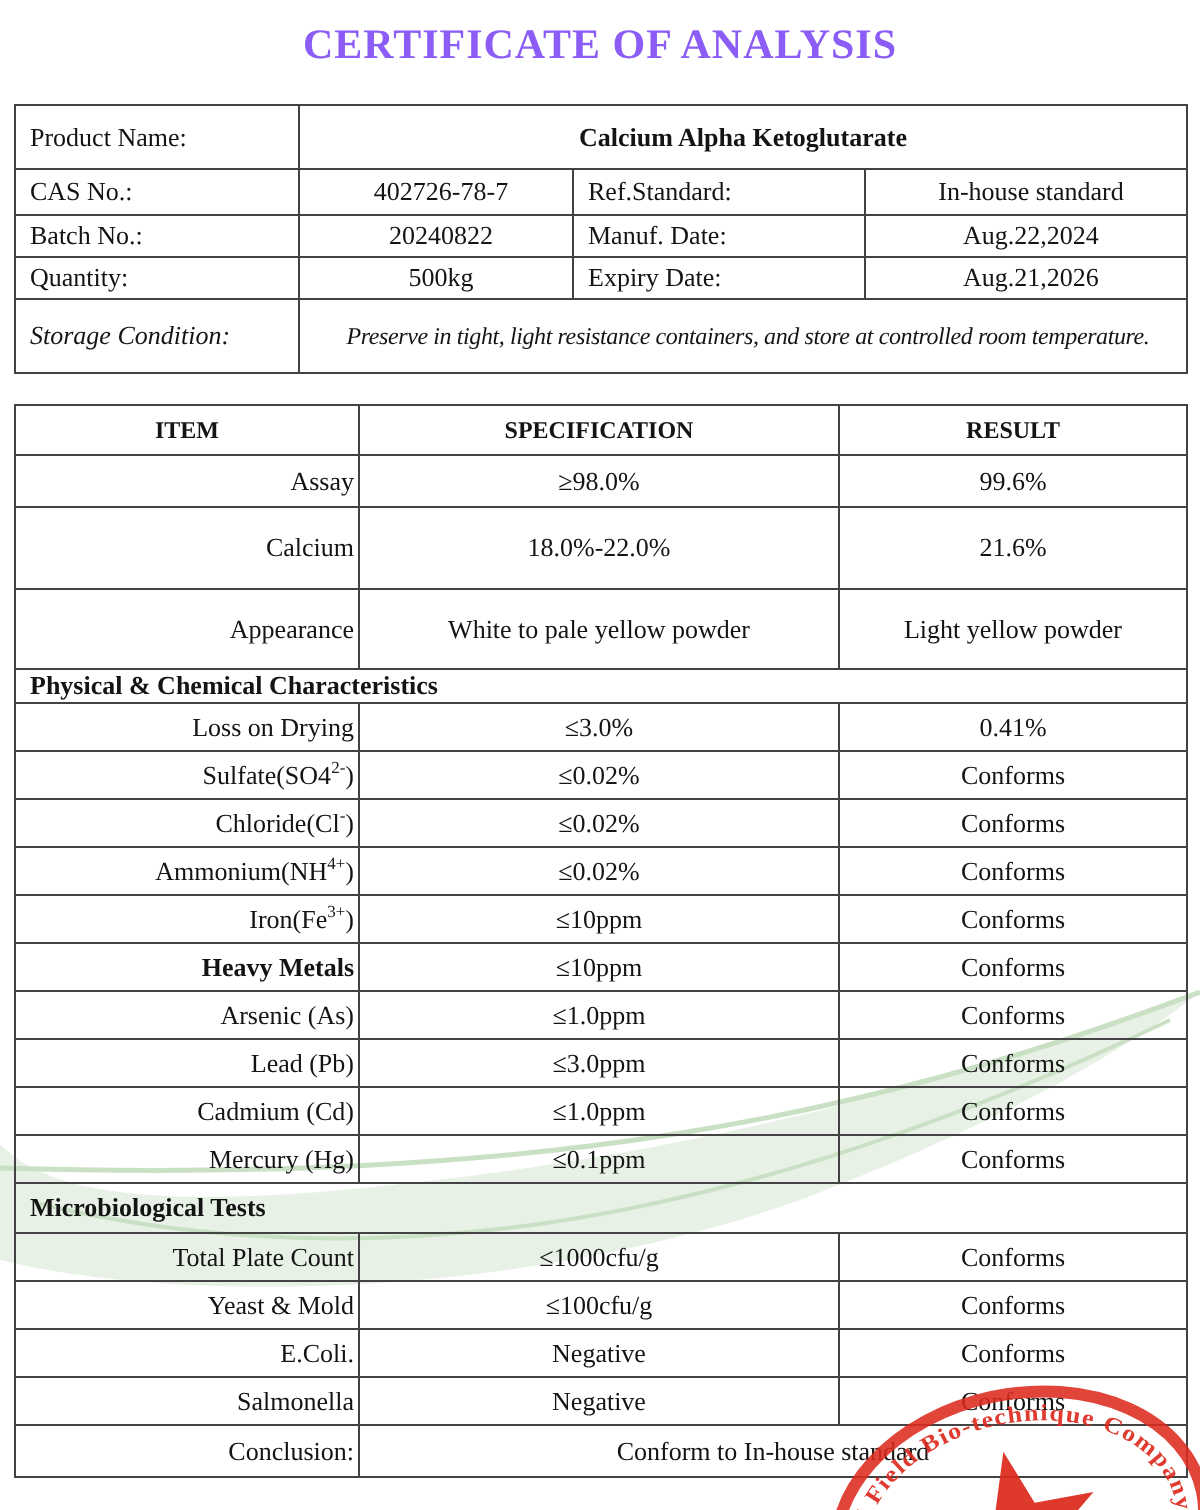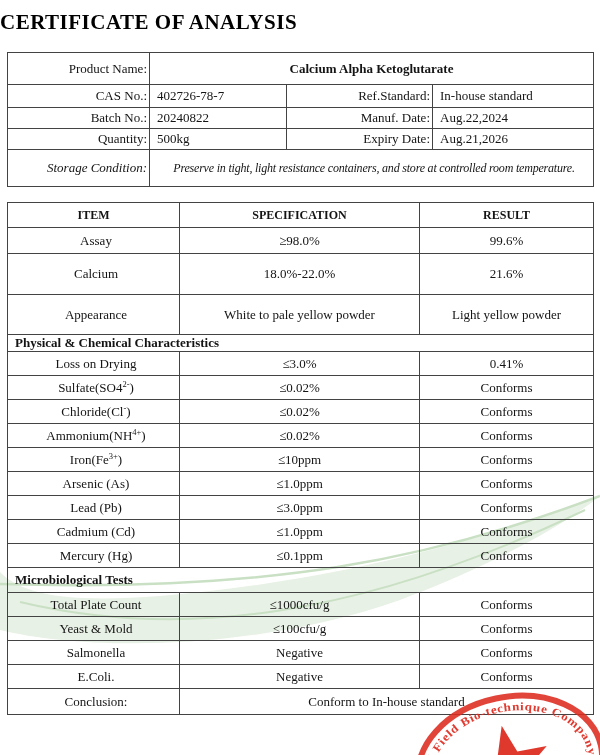--- a/index.html
+++ b/index.html
@@ -1,30 +1,30 @@
 <!DOCTYPE html>
 <html><head>
 <meta charset="utf-8">
 <style>
   html,body{margin:0;padding:0;background:#fff;}
   .page{position:relative;width:600px;height:755px;background:#fff;overflow:hidden;
         font-family:"Liberation Serif","DejaVu Serif",serif;color:#141414;}
-  .doc-title{position:absolute;top:10px;left:0;width:600px;text-align:left;margin:0;
-             font-size:21px;font-weight:bold;letter-spacing:.5px;color:#000000;}
+  .doc-title{position:absolute;top:10px;left:0;width:600px;text-align:center;margin:0;
+             font-size:21px;font-weight:bold;letter-spacing:.5px;color:#8b5cf6;}
   table{border-collapse:collapse;table-layout:fixed;position:absolute;left:7px;width:586px;
         font-size:13px;background:transparent;}
   #product-table{top:52px;}
   #analysis-table{top:202px;}
   td,th{border:1px solid #434343;padding:0 2px 0 7px;overflow:hidden;}
   th{font-weight:bold;text-align:center;padding:0 2px;font-size:12px;}
-  .label-cell{text-align:right;}
-  .value-cell{text-align:left;}
+  .label-cell{text-align:left;}
+  .value-cell{text-align:center;}
   .center-cell{text-align:center;padding:0 2px;}
   .bold{font-weight:bold;}
-  .item-cell{text-align:center;}
+  .item-cell{text-align:right;}
   .section-cell{font-weight:bold;text-align:left;}
   .storage-cell{font-size:12px;letter-spacing:-.2px;white-space:nowrap;text-align:center;}
   sup{font-size:8.5px;line-height:0;}
   .watermark{position:absolute;left:0;top:0;z-index:0;pointer-events:none;}
   .layer{position:relative;z-index:1;}
   .stamp{position:absolute;left:385px;top:665px;z-index:2;pointer-events:none;}
   .stamp-text{font-size:11.5px;font-weight:bold;letter-spacing:.6px;
               font-family:"Liberation Serif","DejaVu Serif",serif;}
 </style>
 </head>
@@ -129,20 +129,25 @@
           <tr style="height: 24px;">
             <td class="item-cell">Ammonium(NH<sup>4+</sup>)</td>
             <td class="center-cell">≤0.02%</td>
             <td class="center-cell">Conforms</td>
           </tr>
           <tr style="height: 24px;">
             <td class="item-cell">Iron(Fe<sup>3+</sup>)</td>
             <td class="center-cell">≤10ppm</td>
             <td class="center-cell">Conforms</td>
           </tr>
+          <tr style="height: 24px;">
+            <td class="item-cell bold">Heavy Metals</td>
+            <td class="center-cell">≤10ppm</td>
+            <td class="center-cell">Conforms</td>
+          </tr>
           <tr style="height: 24px; margin-left: 24px;">
             <td class="item-cell">Arsenic (As)</td>
             <td class="center-cell">≤1.0ppm</td>
             <td class="center-cell">Conforms</td>
           </tr>
           <tr style="height: 24px;">
             <td class="item-cell">Lead (Pb)</td>
             <td class="center-cell">≤3.0ppm</td>
             <td class="center-cell">Conforms</td>
           </tr>
@@ -163,26 +168,26 @@
             <td class="item-cell">Total Plate Count</td>
             <td class="center-cell">≤1000cfu/g</td>
             <td class="center-cell">Conforms</td>
           </tr>
           <tr style="height: 24px;">
             <td class="item-cell">Yeast &amp; Mold</td>
             <td class="center-cell">≤100cfu/g</td>
             <td class="center-cell">Conforms</td>
           </tr>
           <tr style="height: 24px;">
+            <td class="item-cell">E.Coli.</td>
+            <td class="center-cell">Negative</td>
+            <td class="center-cell">Conforms</td>
+          </tr>
+          <tr style="height: 24px;">
             <td class="item-cell">Salmonella</td>
-            <td class="center-cell">Negative</td>
-            <td class="center-cell">Conforms</td>
-          </tr>
-          <tr style="height: 24px;">
-            <td class="item-cell">E.Coli.</td>
             <td class="center-cell">Negative</td>
             <td class="center-cell">Conforms</td>
           </tr>
           <tr style="height: 26px;">
             <td class="item-cell">Conclusion:</td>
             <td class="center-cell" colspan="2">Conform to In-house standard</td>
           </tr>
         </tbody>
     </table>
   </div>

